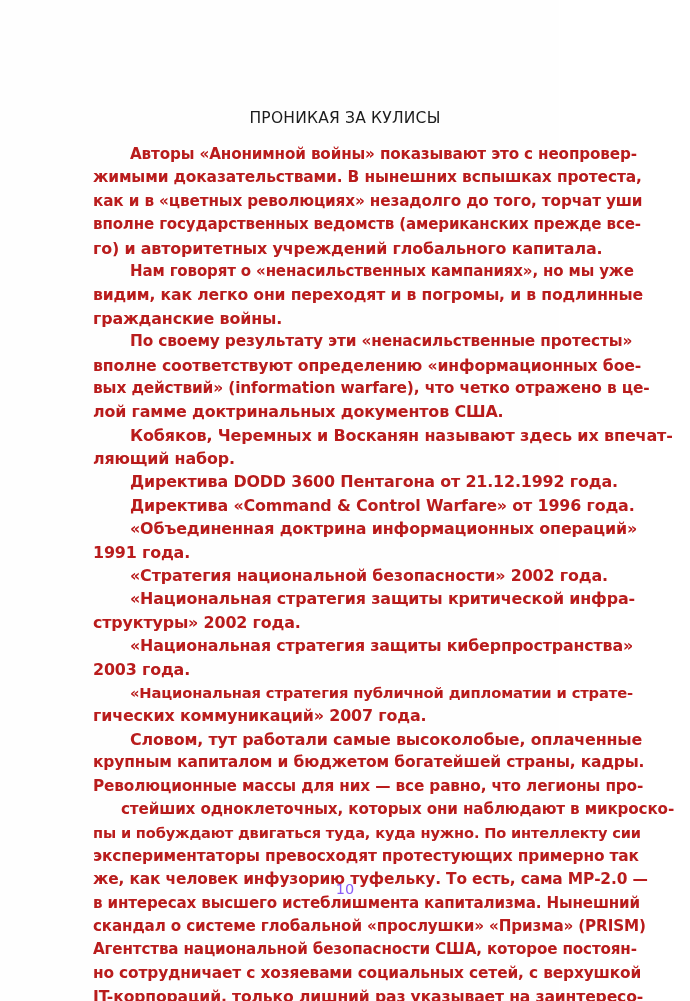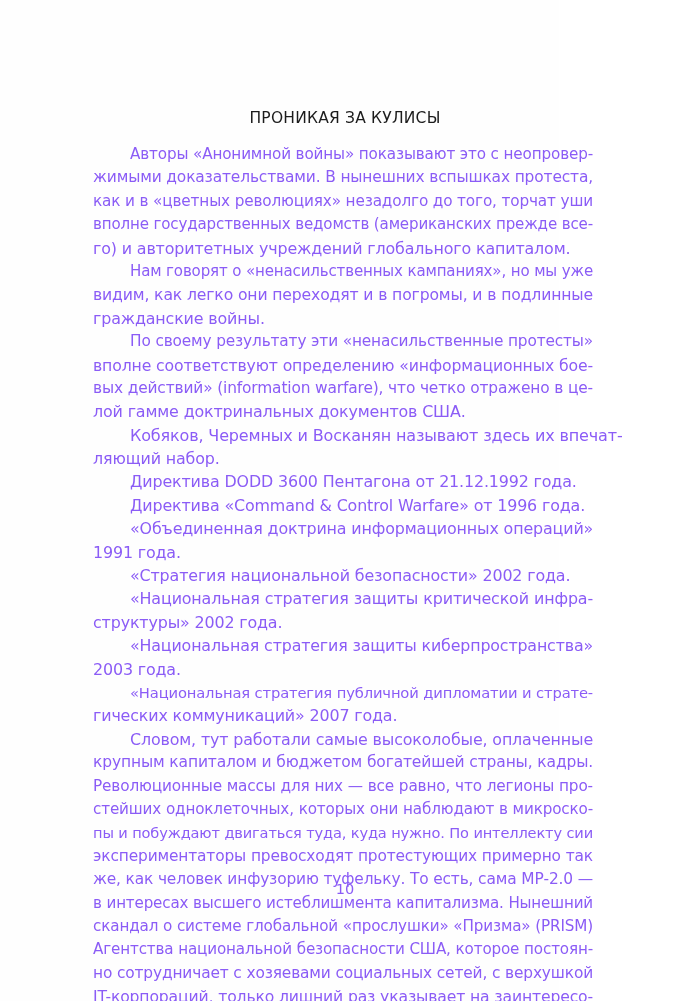--- a/index.html
+++ b/index.html
@@ -40,21 +40,22 @@
     }
     .line {
       display: block;
       height: 23.4px;
       line-height: 23.4px;
       font-size: 15.9px;
       white-space: nowrap;
       text-align: justify;
       text-align-last: justify;
       letter-spacing: -0.15px;
-      color: #8b5cf6;
+      color: #b91c1c;
+      font-weight: bold;
     }
     .line.last {
       text-align-last: left;
     }
     .line.indent {
       padding-left: 37px;
     }
     .page-number {
       position: absolute;
       top: 879px;
@@ -69,21 +70,21 @@
 </head>
 <body>
 
 <div class="page">
   <div class="title">ПРОНИКАЯ ЗА КУЛИСЫ</div>
   <div class="body-text" id="body-text">
       <span class="line indent" style="font-size: 15.21px;">Авторы «Анонимной войны» показывают это с неопровер-</span>
       <span class="line" style="font-size: 15.44px;">жимыми доказательствами. В нынешних вспышках протеста,</span>
       <span class="line" style="font-size: 15.27px;">как и в «цветных революциях» незадолго до того, торчат уши</span>
       <span class="line" style="font-size: 15.07px;">вполне государственных ведомств (американских прежде все-</span>
-      <span class="line last">го) и авторитетных учреждений глобального капиталом.</span>
+      <span class="line last">го) и авторитетных учреждений глобального капитала.</span>
       <span class="line indent" style="font-size: 15.04px;">Нам говорят о «ненасильственных кампаниях», но мы уже</span>
       <span class="line" style="font-size: 15.65px;">видим, как легко они переходят и в погромы, и в подлинные</span>
       <span class="line last">гражданские войны.</span>
       <span class="line indent" style="font-size: 15.35px;">По своему результату эти «ненасильственные протесты»</span>
       <span class="line" style="font-size: 15.7px;">вполне соответствуют определению «информационных бое-</span>
       <span class="line" style="font-size: 15.41px;">вых действий» (information warfare), что четко отражено в це-</span>
       <span class="line last">лой гамме доктринальных документов США.</span>
       <span class="line indent" style="font-size: 16px;">Кобяков, Черемных и Восканян называют здесь их впечат-</span>
       <span class="line last">ляющий набор.</span>
       <span class="line indent last">Директива DODD 3600 Пентагона от 21.12.1992 года.</span>
@@ -93,21 +94,21 @@
       <span class="line indent last">«Стратегия национальной безопасности» 2002 года.</span>
       <span class="line indent">«Национальная стратегия защиты критической инфра-</span>
       <span class="line last">структуры» 2002 года.</span>
       <span class="line indent" style="font-size: 15.84px;">«Национальная стратегия защиты киберпространства»</span>
       <span class="line last">2003 года.</span>
       <span class="line indent" style="font-size: 14.73px;">«Национальная стратегия публичной дипломатии и страте-</span>
       <span class="line last">гических коммуникаций» 2007 года.</span>
       <span class="line indent" style="font-size: 15.89px;">Словом, тут работали самые высоколобые, оплаченные</span>
       <span class="line" style="font-size: 15.51px;">крупным капиталом и бюджетом богатейшей страны, кадры.</span>
       <span class="line" style="font-size: 15.31px;">Революционные массы для них — все равно, что легионы про-</span>
-      <span class="line" style="font-size: 15.2px;">стейших одноклеточных, которых они наблюдают в микроско-</span>
+      <span class="line" style="font-size: 15.2px; margin-left: 28px;">стейших одноклеточных, которых они наблюдают в микроско-</span>
       <span class="line" style="font-size: 14.59px;">пы и побуждают двигаться туда, куда нужно. По интеллекту сии</span>
       <span class="line" style="font-size: 15.42px;">экспериментаторы превосходят протестующих примерно так</span>
       <span class="line" style="font-size: 15.41px;">же, как человек инфузорию туфельку. То есть, сама МР-2.0 —</span>
       <span class="line" style="font-size: 15.11px;">в интересах высшего истеблишмента капитализма. Нынешний</span>
       <span class="line" style="font-size: 15.2px;">скандал о системе глобальной «прослушки» «Призма» (PRISM)</span>
       <span class="line" style="font-size: 15.17px;">Агентства национальной безопасности США, которое постоян-</span>
       <span class="line" style="font-size: 15.4px;">но сотрудничает с хозяевами социальных сетей, с верхушкой</span>
       <span class="line" style="font-size: 15.64px;">IT-корпораций, только лишний раз указывает на заинтересо-</span>
     </div>
   <div class="page-number">10</div>

